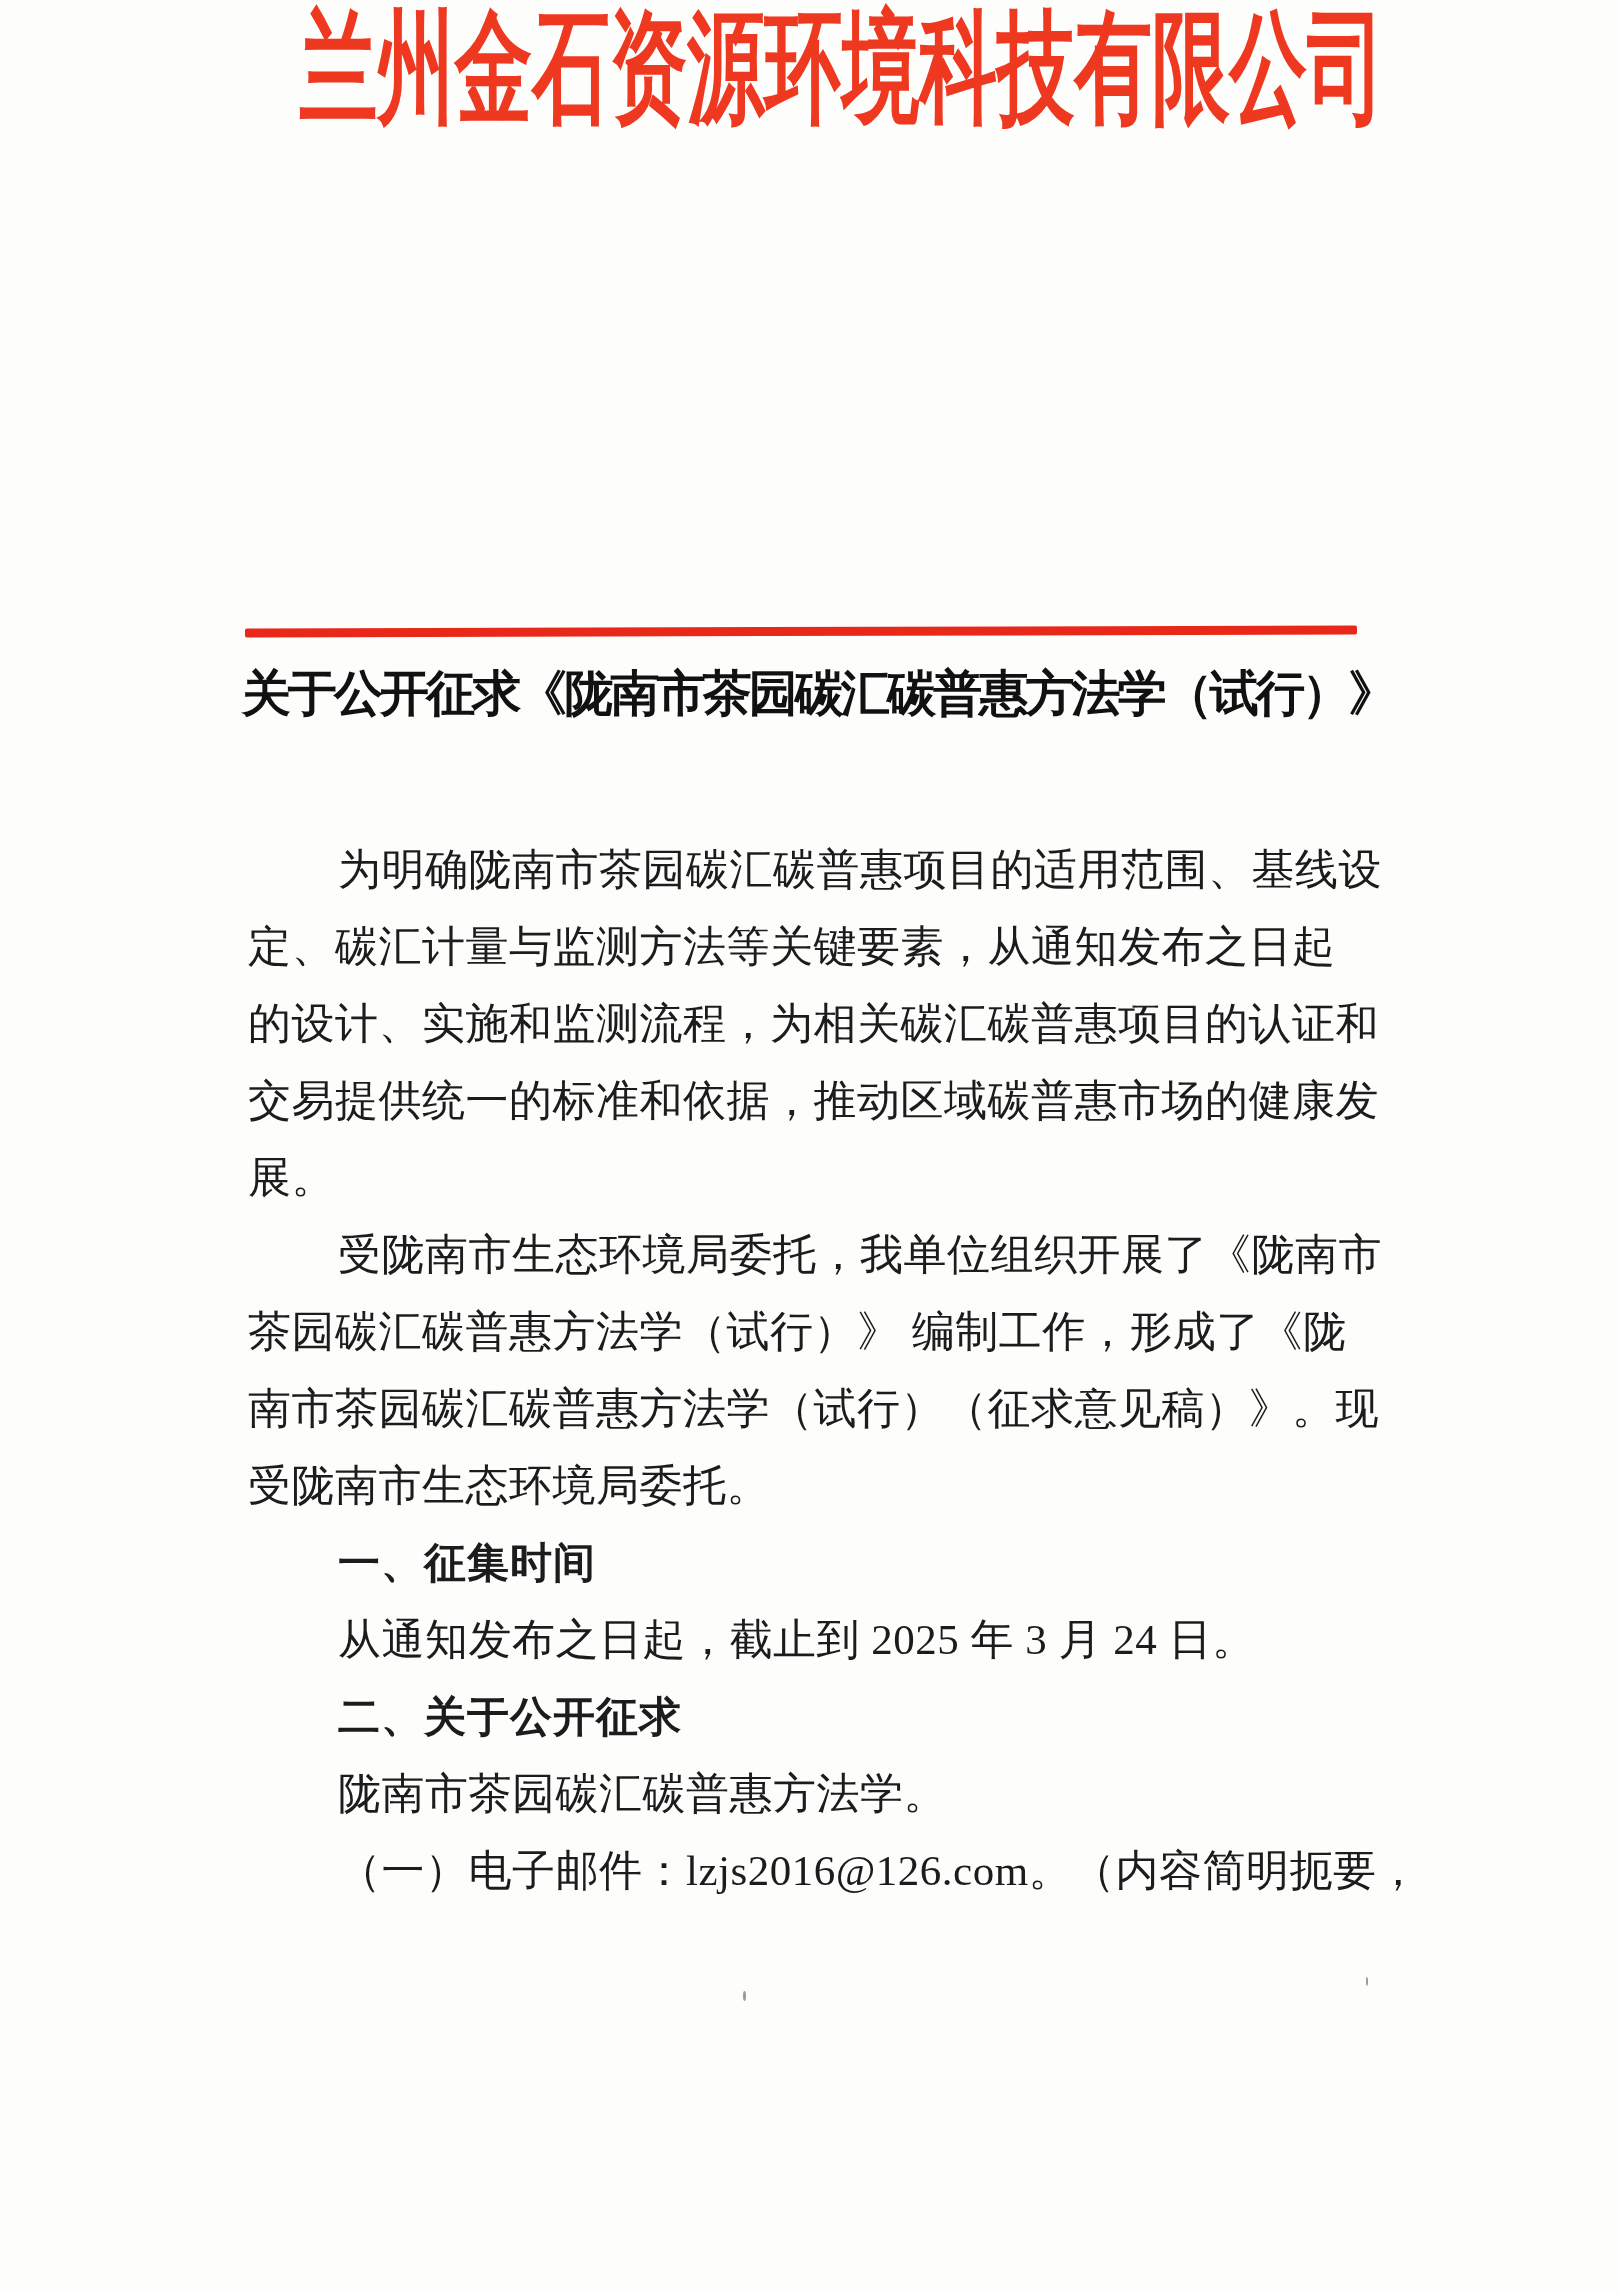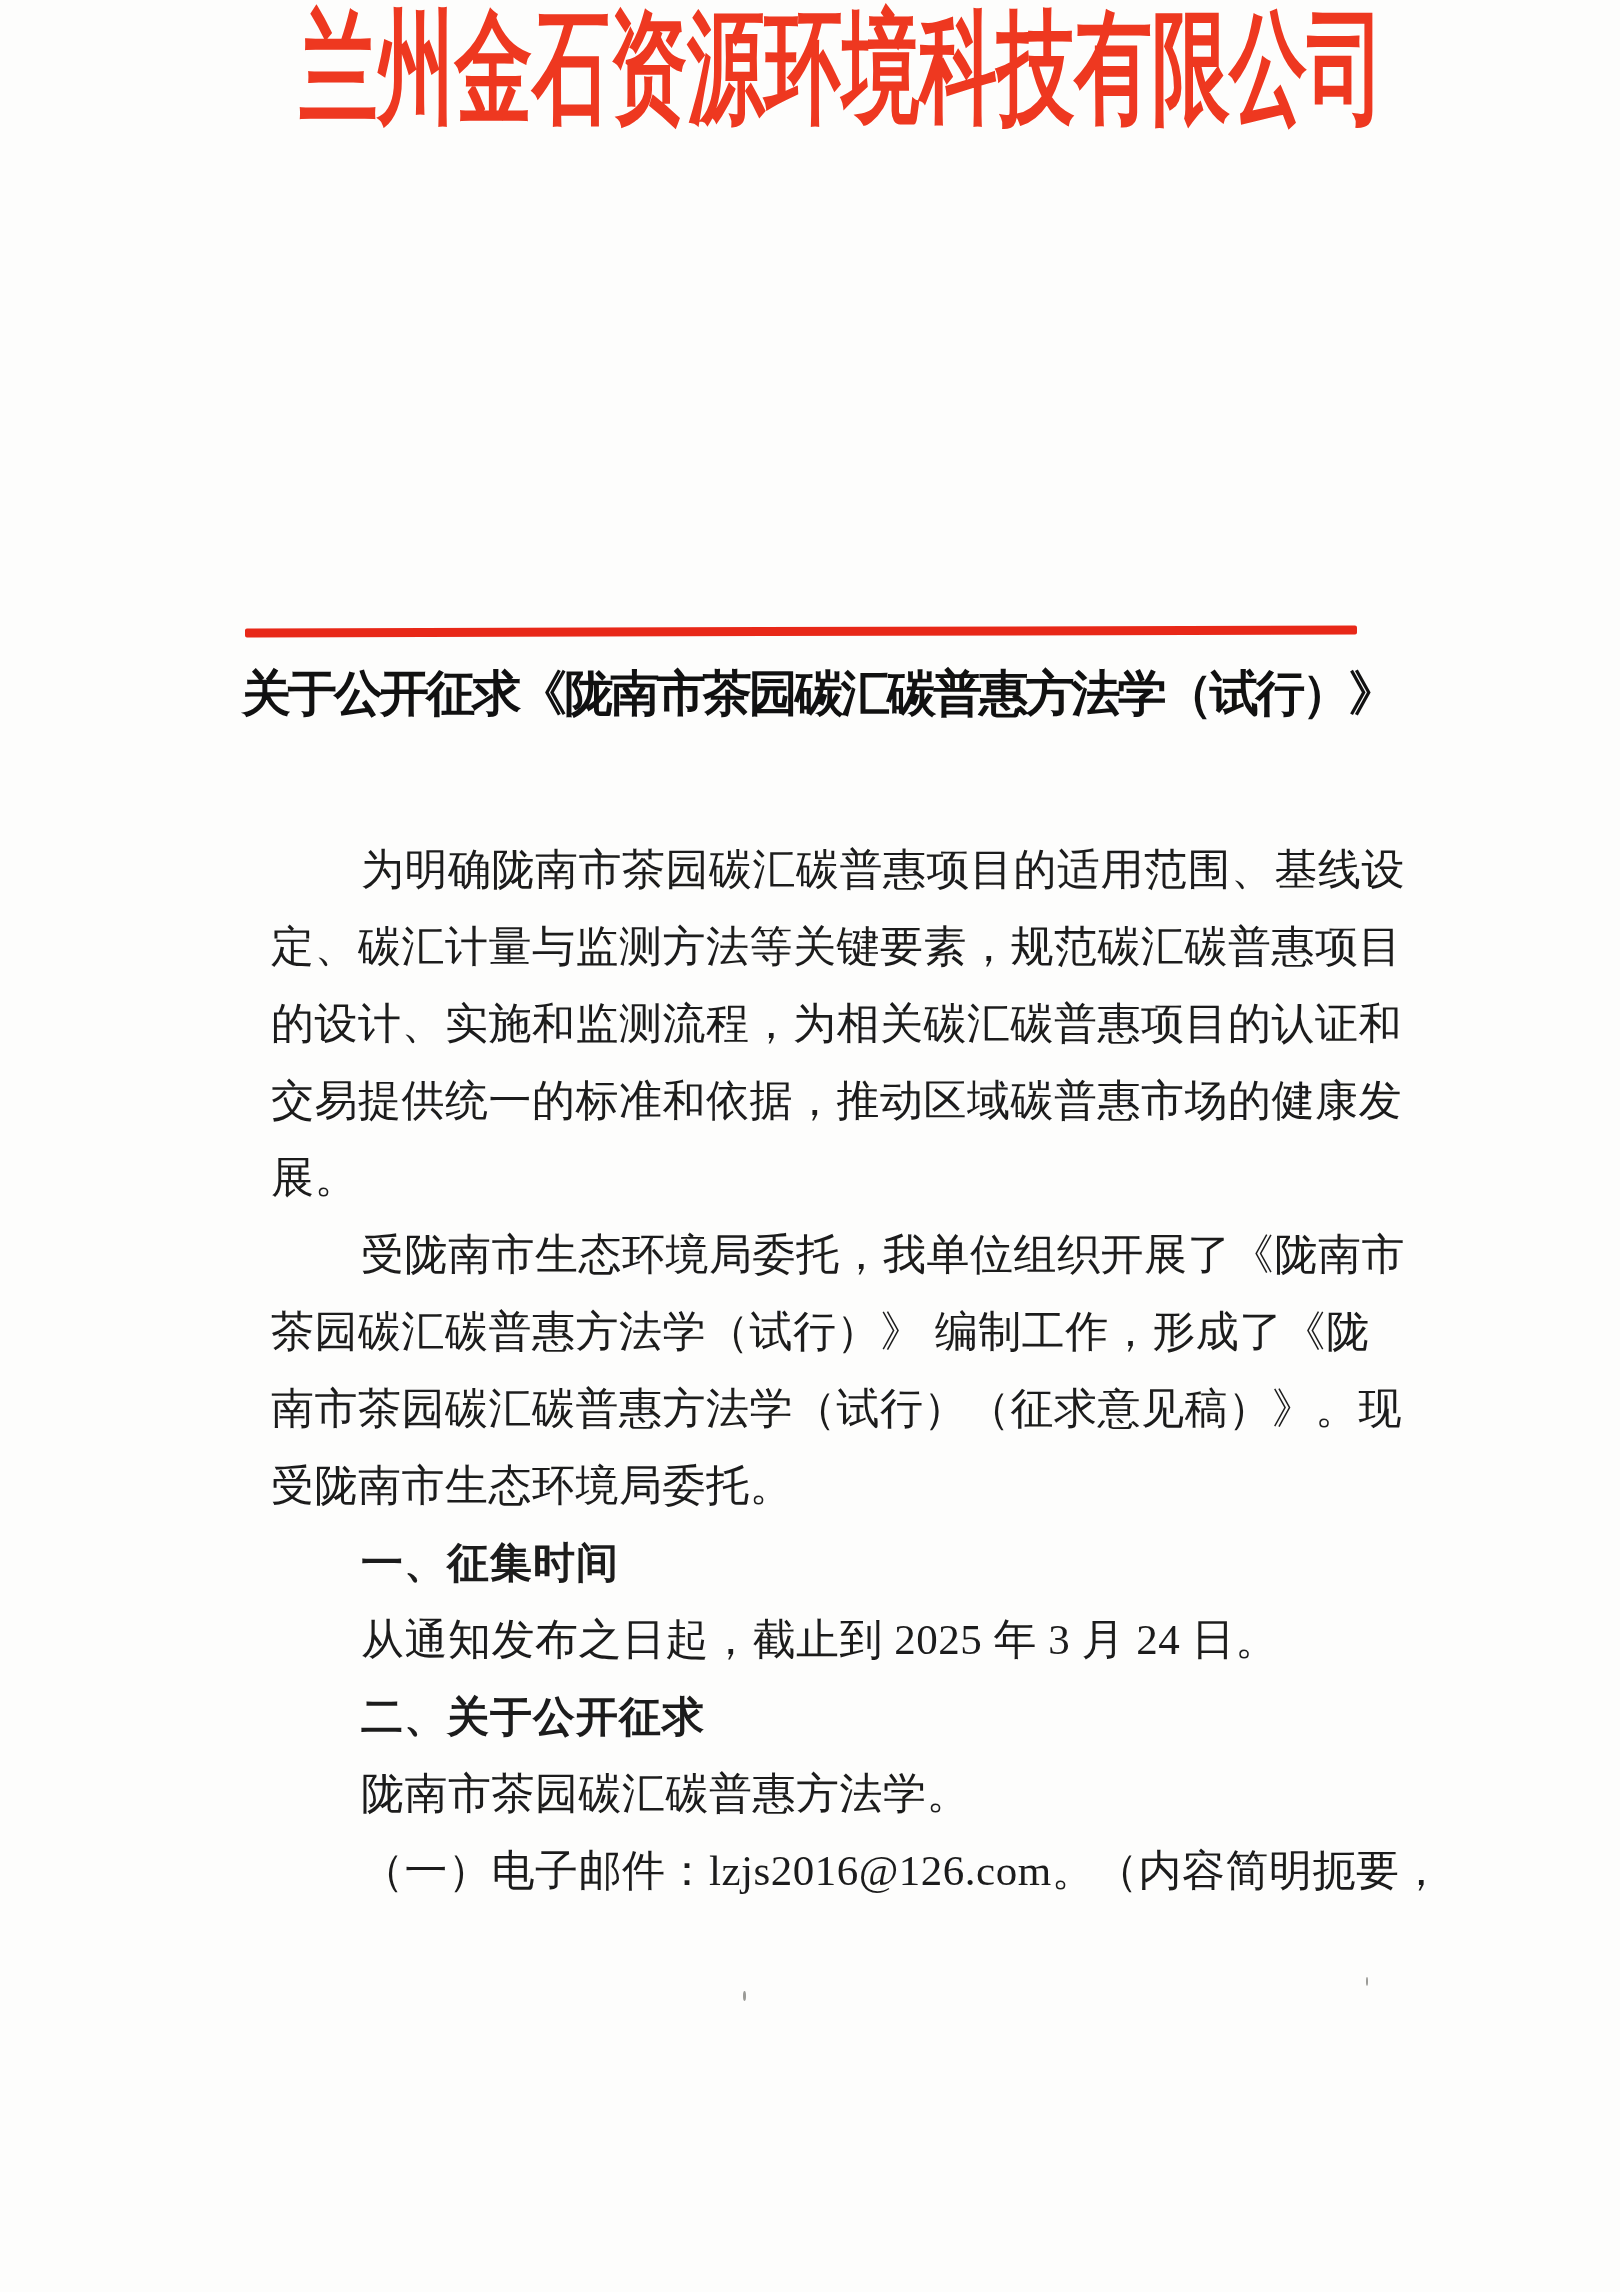--- a/index.html
+++ b/index.html
@@ -49,21 +49,20 @@
     line-height: 90px;
     color: #111;
   }
   .doc-title .t-line { height: 90px; white-space: nowrap; }
 
   
   .doc-body {
     position: absolute;
     top: 831px; left: 248px;
     width: 1112px;
-    margin-left: 23px;
   }
   .line {
     height: 77px;
     line-height: 77px;
     font-size: 43px;
     letter-spacing: 0.5px;
     white-space: nowrap;
     color: #1c1c1c;
   }
   .line.indent { padding-left: 90px; }
@@ -87,21 +86,21 @@
   <div class="letterhead">兰州金石资源环境科技有限公司</div>
 
   <div class="red-line"></div>
 
   <div class="doc-title">
     <div class="t-line">关于公开征求《陇南市茶园碳汇碳普惠方法学（试行）》</div>
   </div>
 
   <div class="doc-body">
       <div class="line body indent">为明确陇南市茶园碳汇碳普惠项目的适用范围、基线设</div>
-      <div class="line body">定、碳汇计量与监测方法等关键要素，规范碳汇碳普惠项目</div>
+      <div class="line body">定、碳汇计量与监测方法等关键要素，从通知发布之日起</div>
       <div class="line body">的设计、实施和监测流程，为相关碳汇碳普惠项目的认证和</div>
       <div class="line body">交易提供统一的标准和依据，推动区域碳普惠市场的健康发</div>
       <div class="line body">展。</div>
       <div class="line body indent">受陇南市生态环境局委托，我单位组织开展了《陇南市</div>
       <div class="line body">茶园碳汇碳普惠方法学（试行）》 编制工作，形成了《陇</div>
       <div class="line body">南市茶园碳汇碳普惠方法学（试行）（征求意见稿）》。现</div>
       <div class="line body">受陇南市生态环境局委托。</div>
       <div class="line heading indent">一、征集时间</div>
       <div class="line body indent">从通知发布之日起，截止到 2025 年 3 月 24 日。</div>
       <div class="line heading indent">二、关于公开征求</div>

